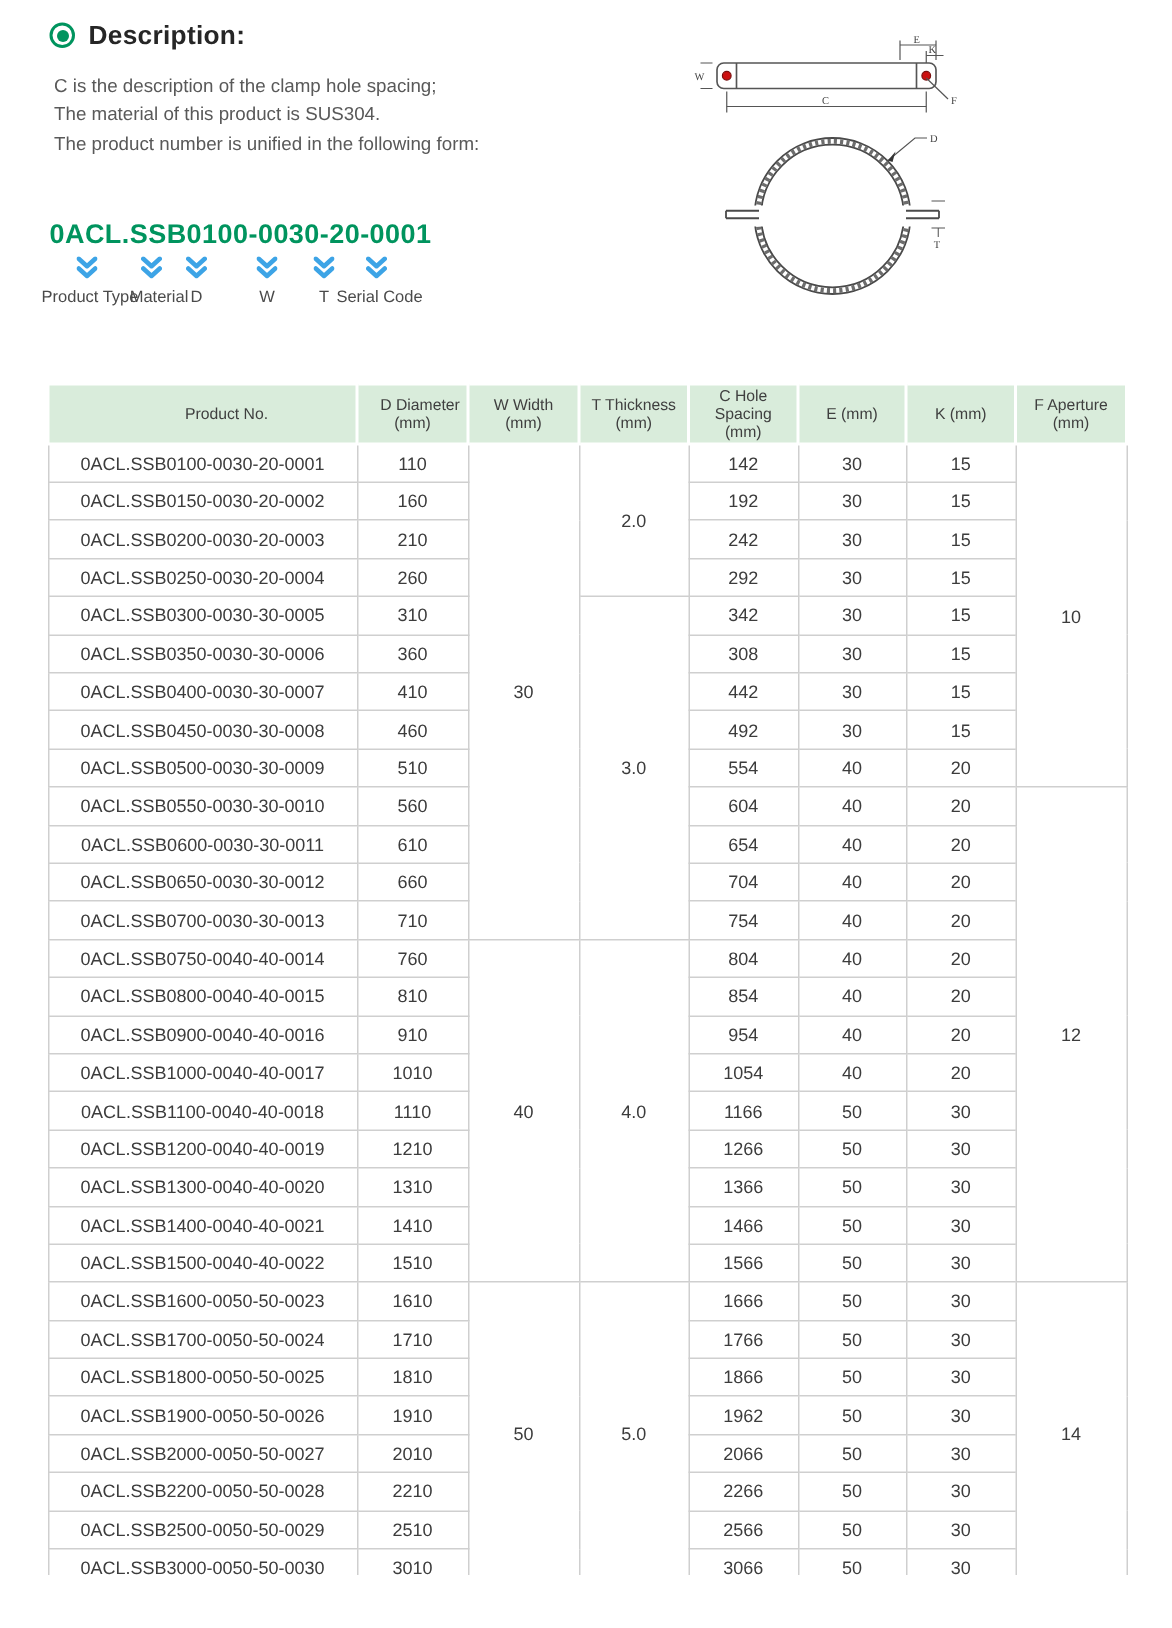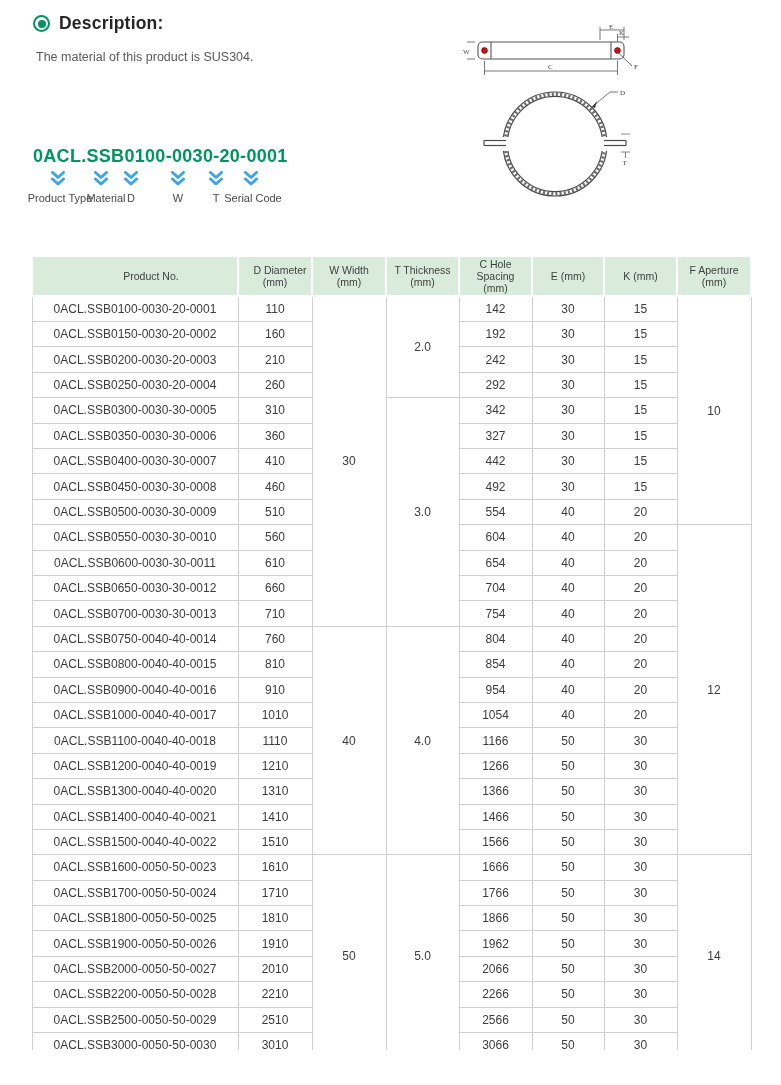--- a/index.html
+++ b/index.html
@@ -135,21 +135,23 @@
 <div class="page">
 
   <div class="desc-header">
     <span class="bullet-icon">
         <i></i>
       </span>
     <span class="desc-title">Description:</span>
   </div>
 
   <div class="desc-lines">
+    <p>C is the description of the clamp hole spacing;</p>
     <p>The material of this product is SUS304.</p>
+    <p>The product number is unified in the following form:</p>
   </div>
 
   <div class="product-code">0ACL.SSB0100-0030-20-0001</div>
   <div class="code-parts" id="code-parts">
       <span class="chev" style="left: 25px;"><svg width="14" height="16" viewBox="0 0 14 16">
           <path d="M1.5 1.5 L7 6.5 L12.5 1.5" fill="none" stroke="#3da4e6" stroke-width="3" stroke-linecap="round" stroke-linejoin="round"></path>
           <path d="M1.5 8 L7 13 L12.5 8" fill="none" stroke="#3da4e6" stroke-width="3" stroke-linecap="round" stroke-linejoin="round"></path>
         </svg></span>
       <span class="part-label" style="left: 27px;">Product Type</span>
       <span class="chev" style="left: 68px;"><svg width="14" height="16" viewBox="0 0 14 16">
@@ -333,21 +335,21 @@
             <td>0ACL.SSB0300-0030-30-0005</td>
             <td>310</td>
             <td rowspan="9">3.0</td>
             <td>342</td>
             <td>30</td>
             <td>15</td>
           </tr>
           <tr>
             <td>0ACL.SSB0350-0030-30-0006</td>
             <td>360</td>
-            <td>327</td>
+            <td>308</td>
             <td>30</td>
             <td>15</td>
           </tr>
           <tr>
             <td>0ACL.SSB0400-0030-30-0007</td>
             <td>410</td>
             <td>442</td>
             <td>30</td>
             <td>15</td>
           </tr>

